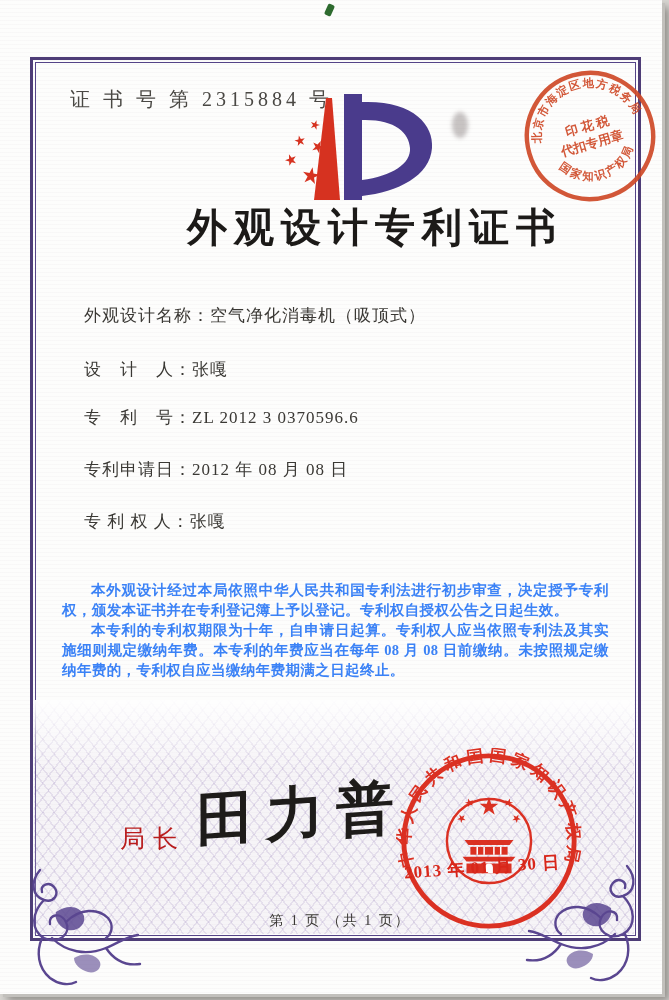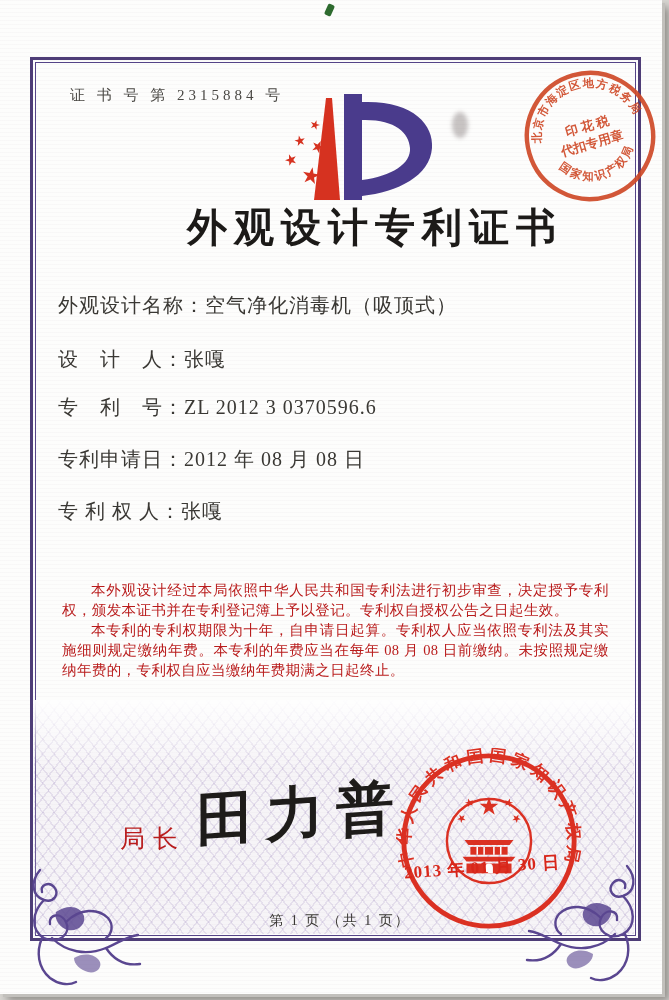--- a/index.html
+++ b/index.html
@@ -10,27 +10,27 @@
   .paper::before{content:"";position:absolute;inset:0;pointer-events:none;
          background:repeating-linear-gradient(180deg,rgba(120,105,125,.035) 0 1px,transparent 1px 4px);}
   .frame{position:absolute;left:30px;top:57px;width:605px;height:878px;border:3px solid #4e3d77;}
   .frame-inner{position:absolute;inset:2px;border:1px solid #554488;}
   .guilloche{position:absolute;left:34px;top:700px;width:600px;height:234px;
          background:
            linear-gradient(180deg,rgba(255,255,255,.95),rgba(255,255,255,0) 70px),
            repeating-linear-gradient(52deg,rgba(128,100,172,.14) 0 1.5px,transparent 1.5px 9px),
            repeating-linear-gradient(-52deg,rgba(128,100,172,.14) 0 1.5px,transparent 1.5px 9px),
            rgba(216,205,228,.18);}
-  .cert-no{position:absolute;left:70px;top:86px;font-size:15px;letter-spacing:4px;color:#4a4844;}
+  .cert-no{position:absolute;left:70px;top:86px;font-size:20px;letter-spacing:4px;color:#4a4844;}
   .title{position:absolute;left:0;width:100%;top:200px;text-align:center;
          font-size:40px;font-weight:bold;letter-spacing:7px;color:#1c1a18;margin-left:44px;}
-  .field{position:absolute;left:58px;font-size:20px;letter-spacing:1px;color:#3a3834;white-space:nowrap;}
+  .field{position:absolute;left:84px;font-size:17px;letter-spacing:1px;color:#3a3834;white-space:nowrap;margin-top:12px;}
   .f0{top:292px}.f1{top:346px}.f2{top:394px}.f3{top:446px}.f4{top:498px}.f5{top:548px}
   .paras{position:absolute;left:62px;top:580px;width:547px;font-size:14.5px;line-height:20px;
-         text-align:justify;color:#b91c1c;letter-spacing:.4px;}
+         text-align:justify;color:#3b82f6;letter-spacing:.4px;font-weight:bold;}
   .paras p{margin:0;text-indent:2em;}
   .director{position:absolute;left:120px;top:822px;font-size:25px;letter-spacing:8px;color:#b91c1c;}
   .signature{position:absolute;left:196px;top:775px;font-size:58px;font-weight:bold;color:#1e1c1a;
          font-family:"DejaVu Sans","Liberation Sans",sans-serif;
          transform:rotate(-4deg) skewX(-4deg);letter-spacing:12px;}
   .seal{position:absolute;left:396px;top:748px;width:186px;height:186px;opacity:.95;}
   .seal-date{position:absolute;left:404px;top:856px;font-size:17px;font-weight:bold;color:#d8261a;
          letter-spacing:1px;transform:rotate(-4deg);white-space:nowrap;}
   .tax-stamp{position:absolute;left:521px;top:67px;width:138px;height:138px;
          transform:rotate(-16deg);opacity:.92;}

